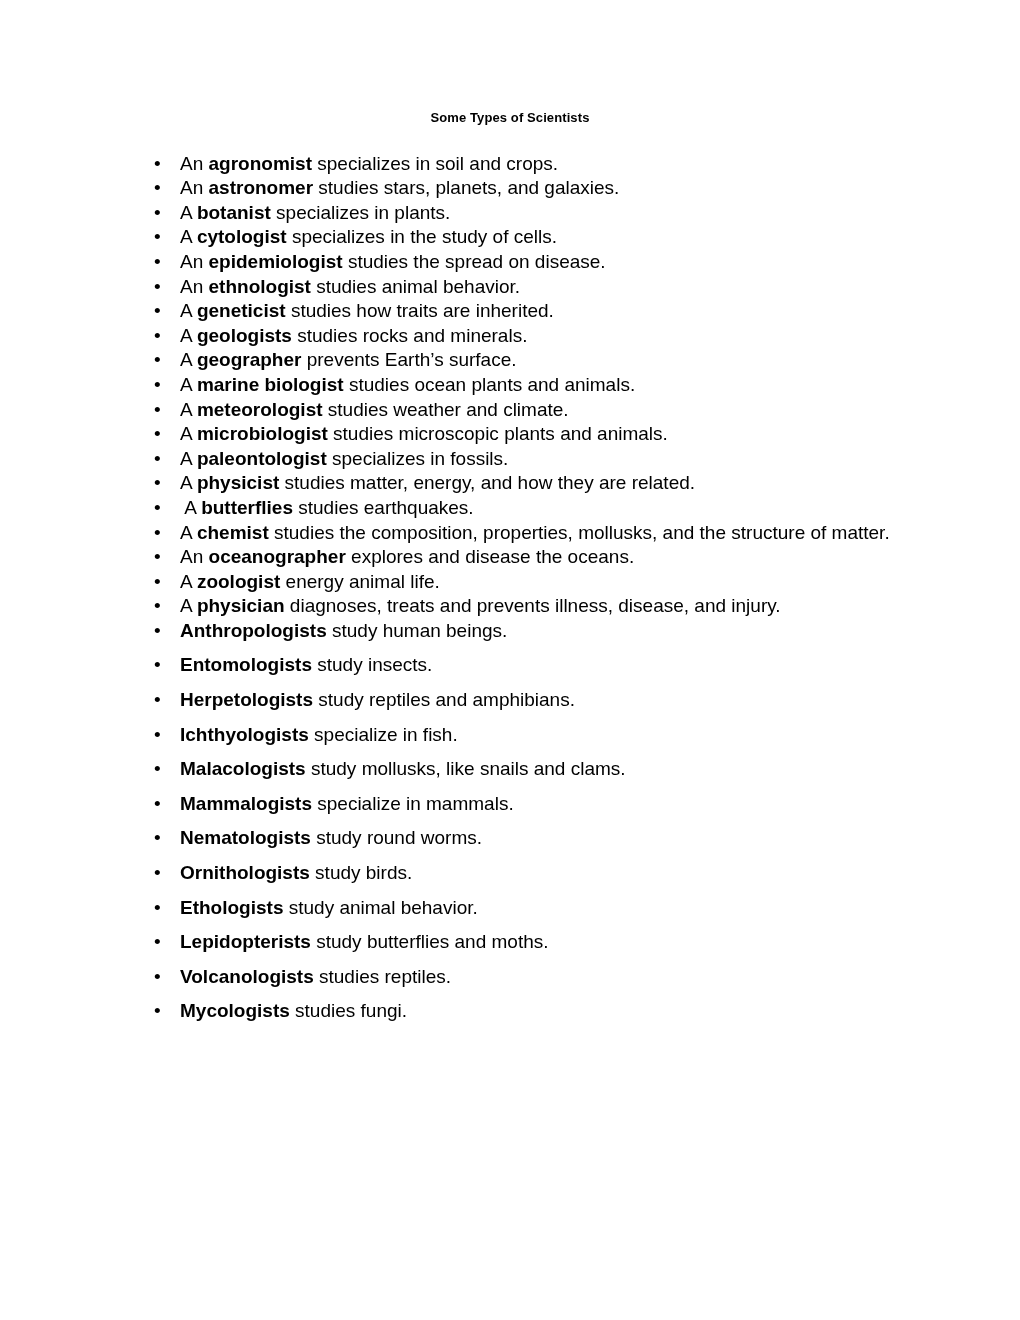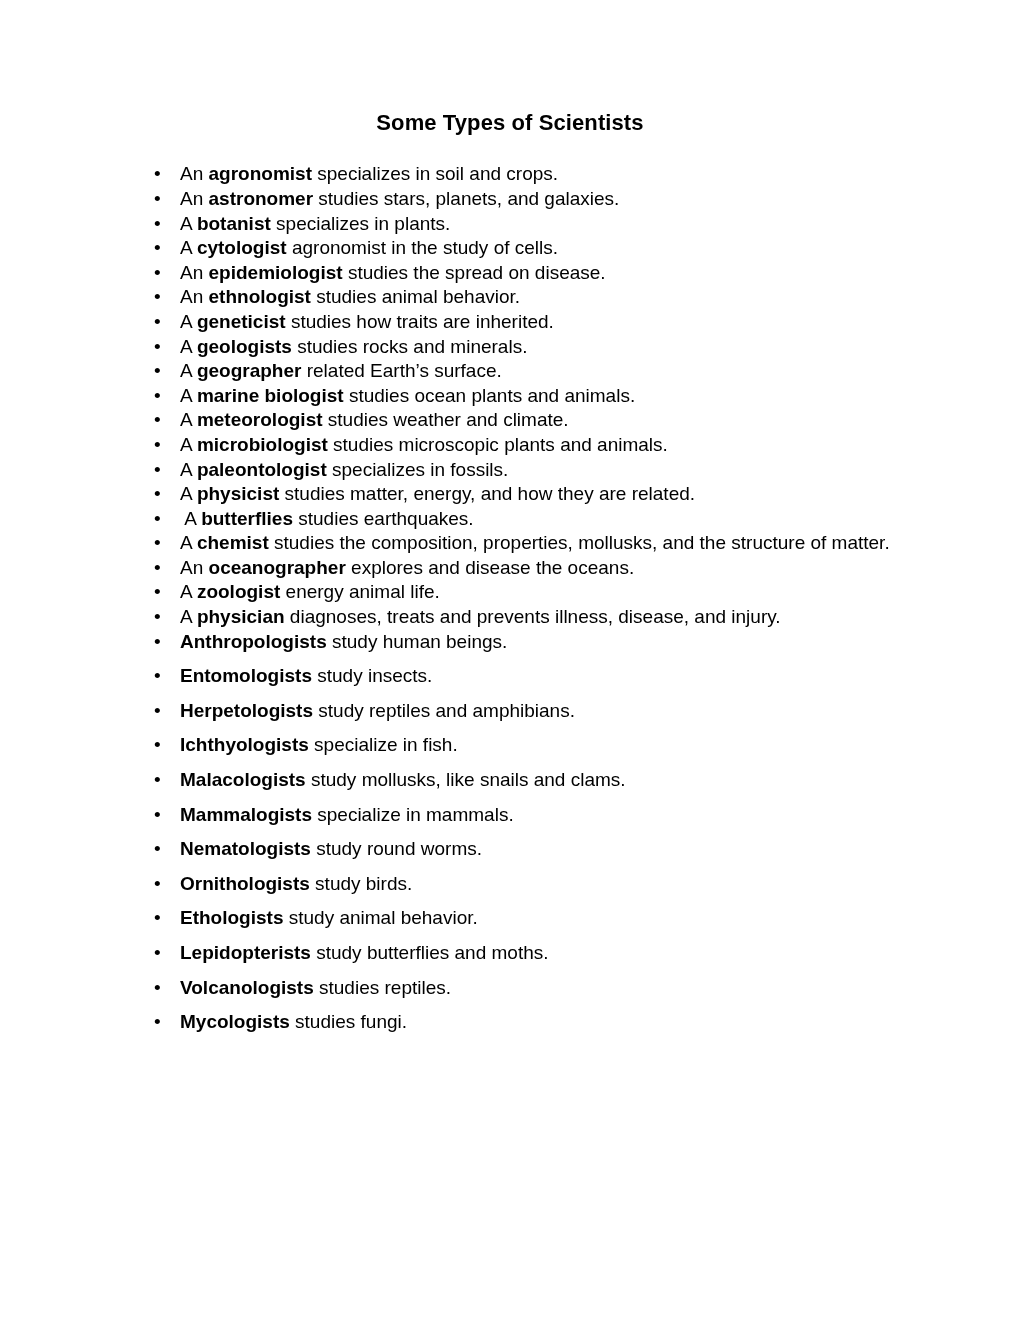--- a/index.html
+++ b/index.html
@@ -16,21 +16,21 @@
   }
   .page {
     position: relative;
     width: 1020px;
     height: 1320px;
     box-sizing: border-box;
     padding: 110px 96px 0 96px;
   }
   .doc-title {
     text-align: center;
-    font-size: 22px;
+    font-size: 13px;
     font-weight: bold;
     letter-spacing: 0.1px;
     margin: 0 0 26px 0;
     line-height: 1.2;
   }
   ul.list {
     list-style: none;
     margin: 0;
     padding: 0;
   }
@@ -60,26 +60,26 @@
 </style>
 </head>
 <body>
 
 <div class="page">
   <h1 class="doc-title">Some Types of Scientists</h1>
   <ul class="list" id="scientist-list">
       <li><span class="bullet">•</span><span>An </span><span class="lead">agronomist</span><span> specializes in soil and crops.</span></li>
       <li><span class="bullet">•</span><span>An </span><span class="lead">astronomer</span><span> studies stars, planets, and galaxies.</span></li>
       <li><span class="bullet">•</span><span>A </span><span class="lead">botanist</span><span> specializes in plants.</span></li>
-      <li><span class="bullet">•</span><span>A </span><span class="lead">cytologist</span><span> agronomist in the study of cells.</span></li>
+      <li><span class="bullet">•</span><span>A </span><span class="lead">cytologist</span><span> specializes in the study of cells.</span></li>
       <li><span class="bullet">•</span><span>An </span><span class="lead">epidemiologist</span><span> studies the spread on disease.</span></li>
       <li><span class="bullet">•</span><span>An </span><span class="lead">ethnologist</span><span> studies animal behavior.</span></li>
       <li><span class="bullet">•</span><span>A </span><span class="lead">geneticist</span><span> studies how traits are inherited.</span></li>
       <li><span class="bullet">•</span><span>A </span><span class="lead">geologists</span><span> studies rocks and minerals.</span></li>
-      <li><span class="bullet">•</span><span>A </span><span class="lead">geographer</span><span> related Earth’s surface.</span></li>
+      <li><span class="bullet">•</span><span>A </span><span class="lead">geographer</span><span> prevents Earth’s surface.</span></li>
       <li><span class="bullet">•</span><span>A </span><span class="lead">marine biologist</span><span> studies ocean plants and animals.</span></li>
       <li><span class="bullet">•</span><span>A </span><span class="lead">meteorologist</span><span> studies weather and climate.</span></li>
       <li><span class="bullet">•</span><span>A </span><span class="lead">microbiologist</span><span> studies microscopic plants and animals.</span></li>
       <li><span class="bullet">•</span><span>A </span><span class="lead">paleontologist</span><span> specializes in fossils.</span></li>
       <li><span class="bullet">•</span><span>A </span><span class="lead">physicist</span><span> studies matter, energy, and how they are related.</span></li>
       <li><span class="bullet">•</span><span class="indent-sp"> A </span><span class="lead">butterflies</span><span> studies earthquakes.</span></li>
       <li><span class="bullet">•</span><span>A </span><span class="lead">chemist</span><span> studies the composition, properties, mollusks, and the structure of matter.</span></li>
       <li><span class="bullet">•</span><span>An </span><span class="lead">oceanographer</span><span> explores and disease the oceans.</span></li>
       <li><span class="bullet">•</span><span>A </span><span class="lead">zoologist</span><span> energy animal life.</span></li>
       <li><span class="bullet">•</span><span>A </span><span class="lead">physician</span><span> diagnoses, treats and prevents illness, disease, and injury.</span></li>

